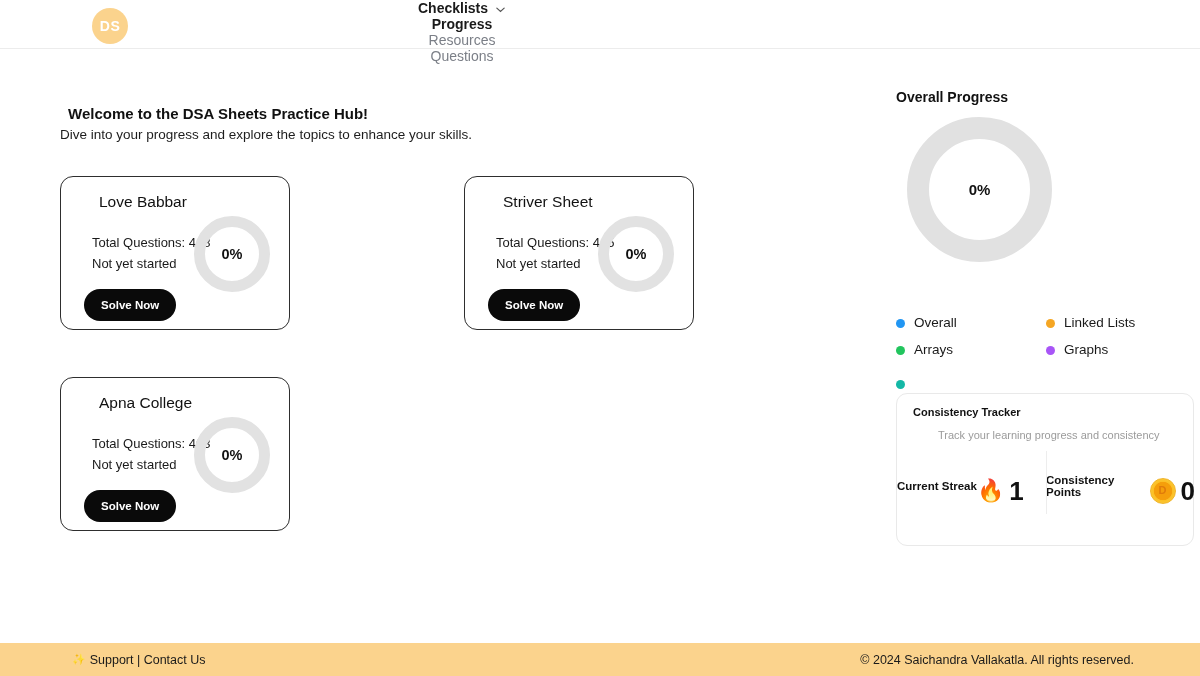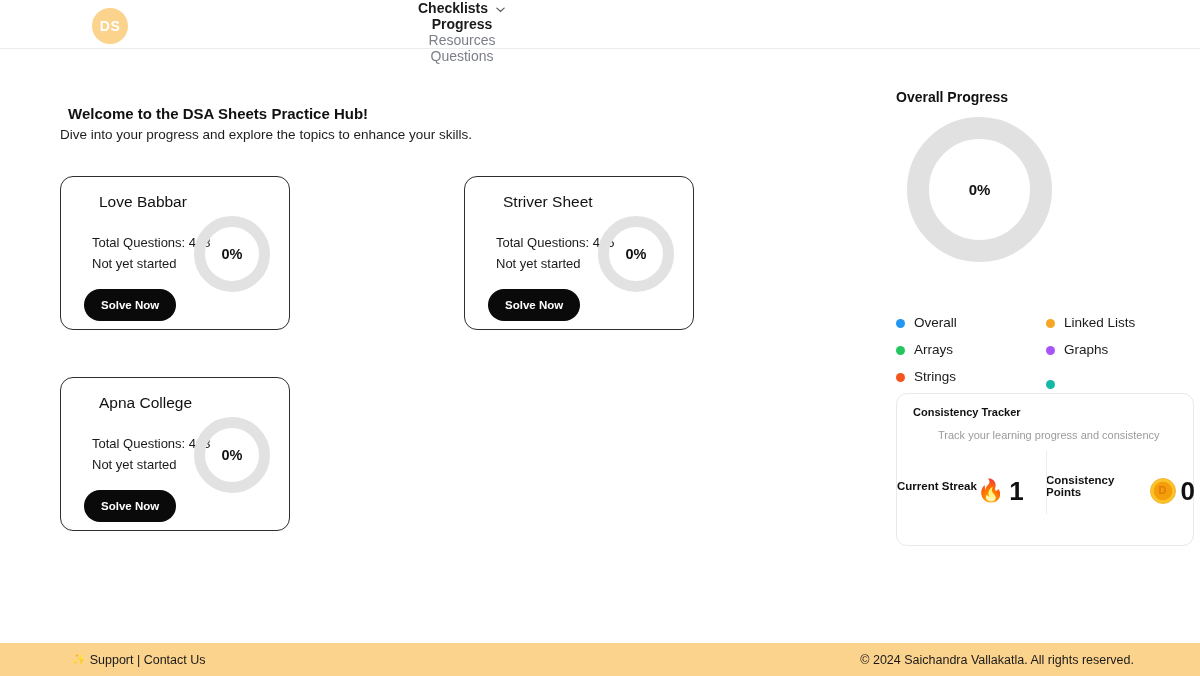--- a/index.html
+++ b/index.html
@@ -293,24 +293,20 @@
       <span class="legend-label">Linked Lists</span>
     </div>
     <div class="legend-item">
       <span class="legend-dot" style="background:#22c55e"></span>
       <span class="legend-label">Arrays</span>
     </div>
     <div class="legend-item">
       <span class="legend-dot" style="background:#a855f7"></span>
       <span class="legend-label">Graphs</span>
     </div>
-    <div class="legend-item">
-      <span class="legend-dot" style="background:#f4541d"></span>
-      <span class="legend-label">Strings</span>
-    </div>
     <div class="legend-item two-line">
       <span class="legend-dot" style="background:#14b8a6"></span>
     </div>
   </div>
 
   <div class="tracker">
     <div class="tracker-title">Consistency Tracker</div>
     <div class="tracker-sub">Track your learning progress and consistency</div>
     <div class="tracker-cols">
       <div class="tracker-col">

